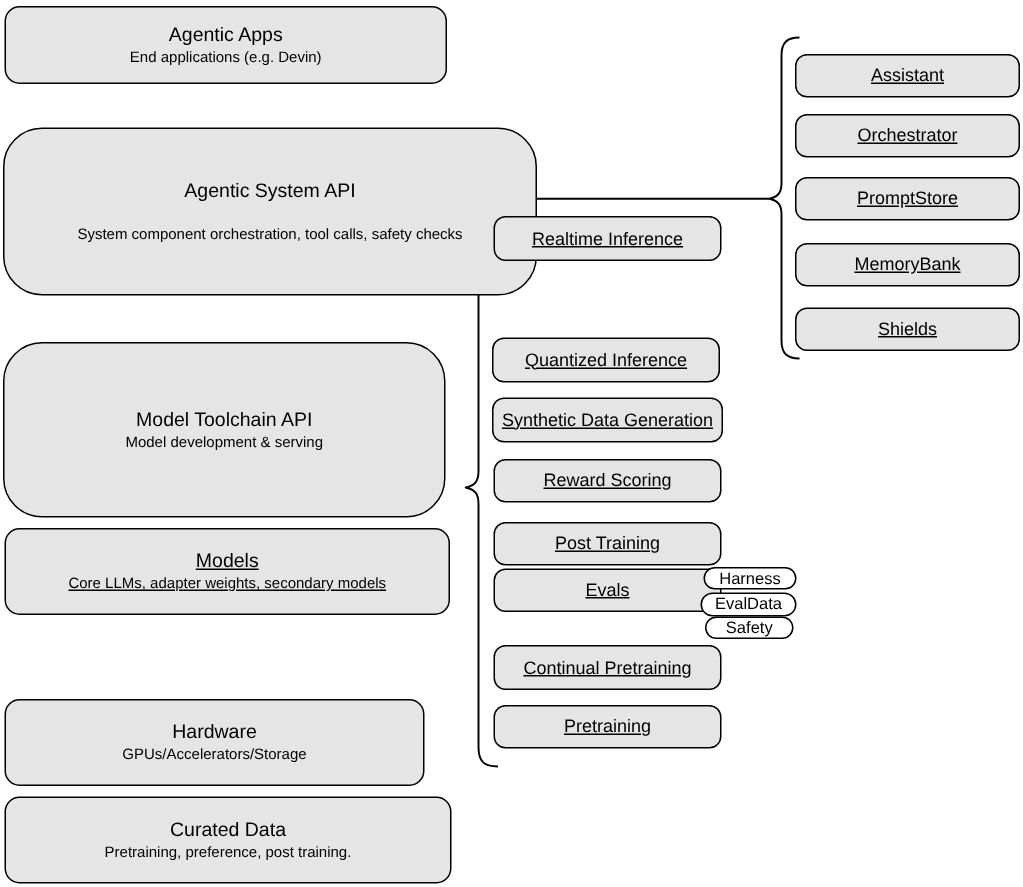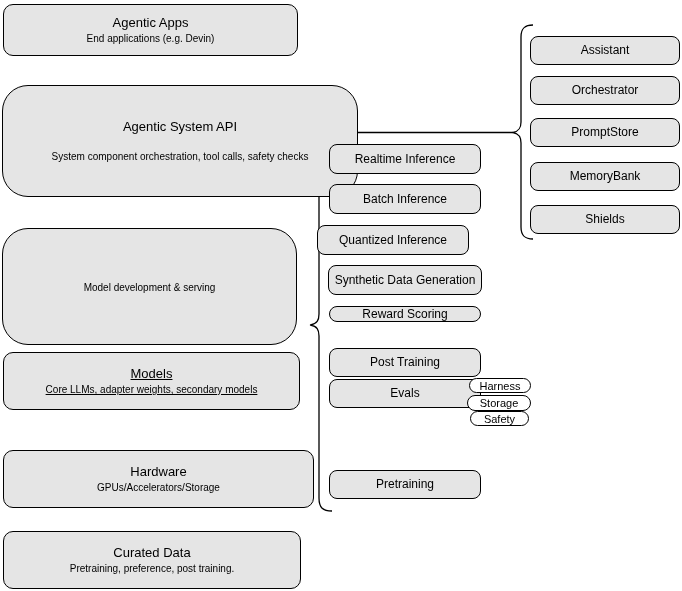--- a/index.html
+++ b/index.html
@@ -43,20 +43,21 @@
     font-size: 10px;
     line-height: 12px;
     margin-top: 3px;
     white-space: nowrap;
   }
   .node.small {
     font-size: 12px;
     line-height: 13px;
     border-radius: 8px;
     white-space: nowrap;
+    text-decoration: underline;
   }
   .pill {
     position: absolute;
     box-sizing: border-box;
     border: 1.3px solid #000000;
     border-radius: 9px;
     background: #ffffff;
     display: flex;
     align-items: center;
     justify-content: center;
@@ -82,68 +83,69 @@
     <div class="title">Agentic Apps</div>
     <div class="subtitle">End applications (e.g. Devin)</div>
   </div>
 
   <div class="node" style="top:85px;left:2px;width:356px;height:112px;border-radius:26px;gap:14px;">
     <div class="title">Agentic System API</div>
     <div class="subtitle">System component orchestration, tool calls, safety checks</div>
   </div>
 
   <div class="node" style="top:228px;left:2px;width:295px;height:117px;border-radius:26px;">
+    <div class="title">Model Toolchain API</div>
     <div class="subtitle">Model development &amp; serving</div>
   </div>
 
   <div class="node" style="top:352px;left:3px;width:297px;height:58px;border-radius:10px;text-decoration:underline;">
     <div class="title">Models</div>
     <div class="subtitle">Core LLMs, adapter weights, secondary models</div>
   </div>
 
-  <div class="node" style="top:450px;left:3px;width:311px;height:58px;border-radius:10px;justify-content:center;">
+  <div class="node" style="top:466px;left:3px;width:280px;height:58px;border-radius:10px;justify-content:center;">
     <div class="title">Hardware</div>
     <div class="subtitle">GPUs/Accelerators/Storage</div>
   </div>
 
   <div class="node small" style="top:144px;left:329px;width:152px;height:30px;">
     <span>Realtime Inference</span>
   </div>
 
   <div class="node" style="top:531px;left:3px;width:298px;height:58px;border-radius:10px;">
     <div class="title">Curated Data</div>
     <div class="subtitle">Pretraining, preference, post training.</div>
   </div>
-  <div class="node small" style="top:184px;left:329px;width:152px;height:30px;">
-    <span>Batch Inference</span>
-  </div>
-  <div class="node small" style="top:225px;left:317px;width:152px;height:30px;">
+  <div class="node small" style="top:225px;left:328px;width:152px;height:30px;">
     <span>Quantized Inference</span>
   </div>
   <div class="node small" style="top:265px;left:328px;width:154px;height:30px;">
     <span>Synthetic Data Generation</span>
   </div>
-  <div class="node small" style="top:306px;left:329px;width:152px;height:16px;">
+  <div class="node small" style="top:306px;left:329px;width:152px;height:29px;">
     <span>Reward Scoring</span>
   </div>
   <div class="node small" style="top:348px;left:329px;width:152px;height:29px;">
     <span>Post Training</span>
   </div>
   <div class="node small z2" style="top:379px;left:329px;width:152px;height:29px;">
     <span>Evals</span>
+  </div>
+  <div class="node small" style="top:430px;left:329px;width:152px;height:30px;">
+    <span>Continual Pretraining</span>
   </div>
   <div class="node small" style="top:470px;left:329px;width:152px;height:29px;">
     <span>Pretraining</span>
   </div>
 
   <div class="pill" style="top:378px;left:469px;width:62px;height:15px;">
     <span>Harness</span>
   </div>
   <div class="pill" style="top:395px;left:467px;width:64px;height:16px;">
-    <span>Storage</span>
+    <span>EvalData</span>
   </div>
   <div class="pill" style="top:411px;left:470px;width:59px;height:15px;">
     <span>Safety</span>
   </div>
 
   <div class="node small" style="top:36px;left:530px;width:150px;height:29px;">
     <span>Assistant</span>
   </div>
   <div class="node small" style="top:76px;left:530px;width:150px;height:29px;">
     <span>Orchestrator</span>

